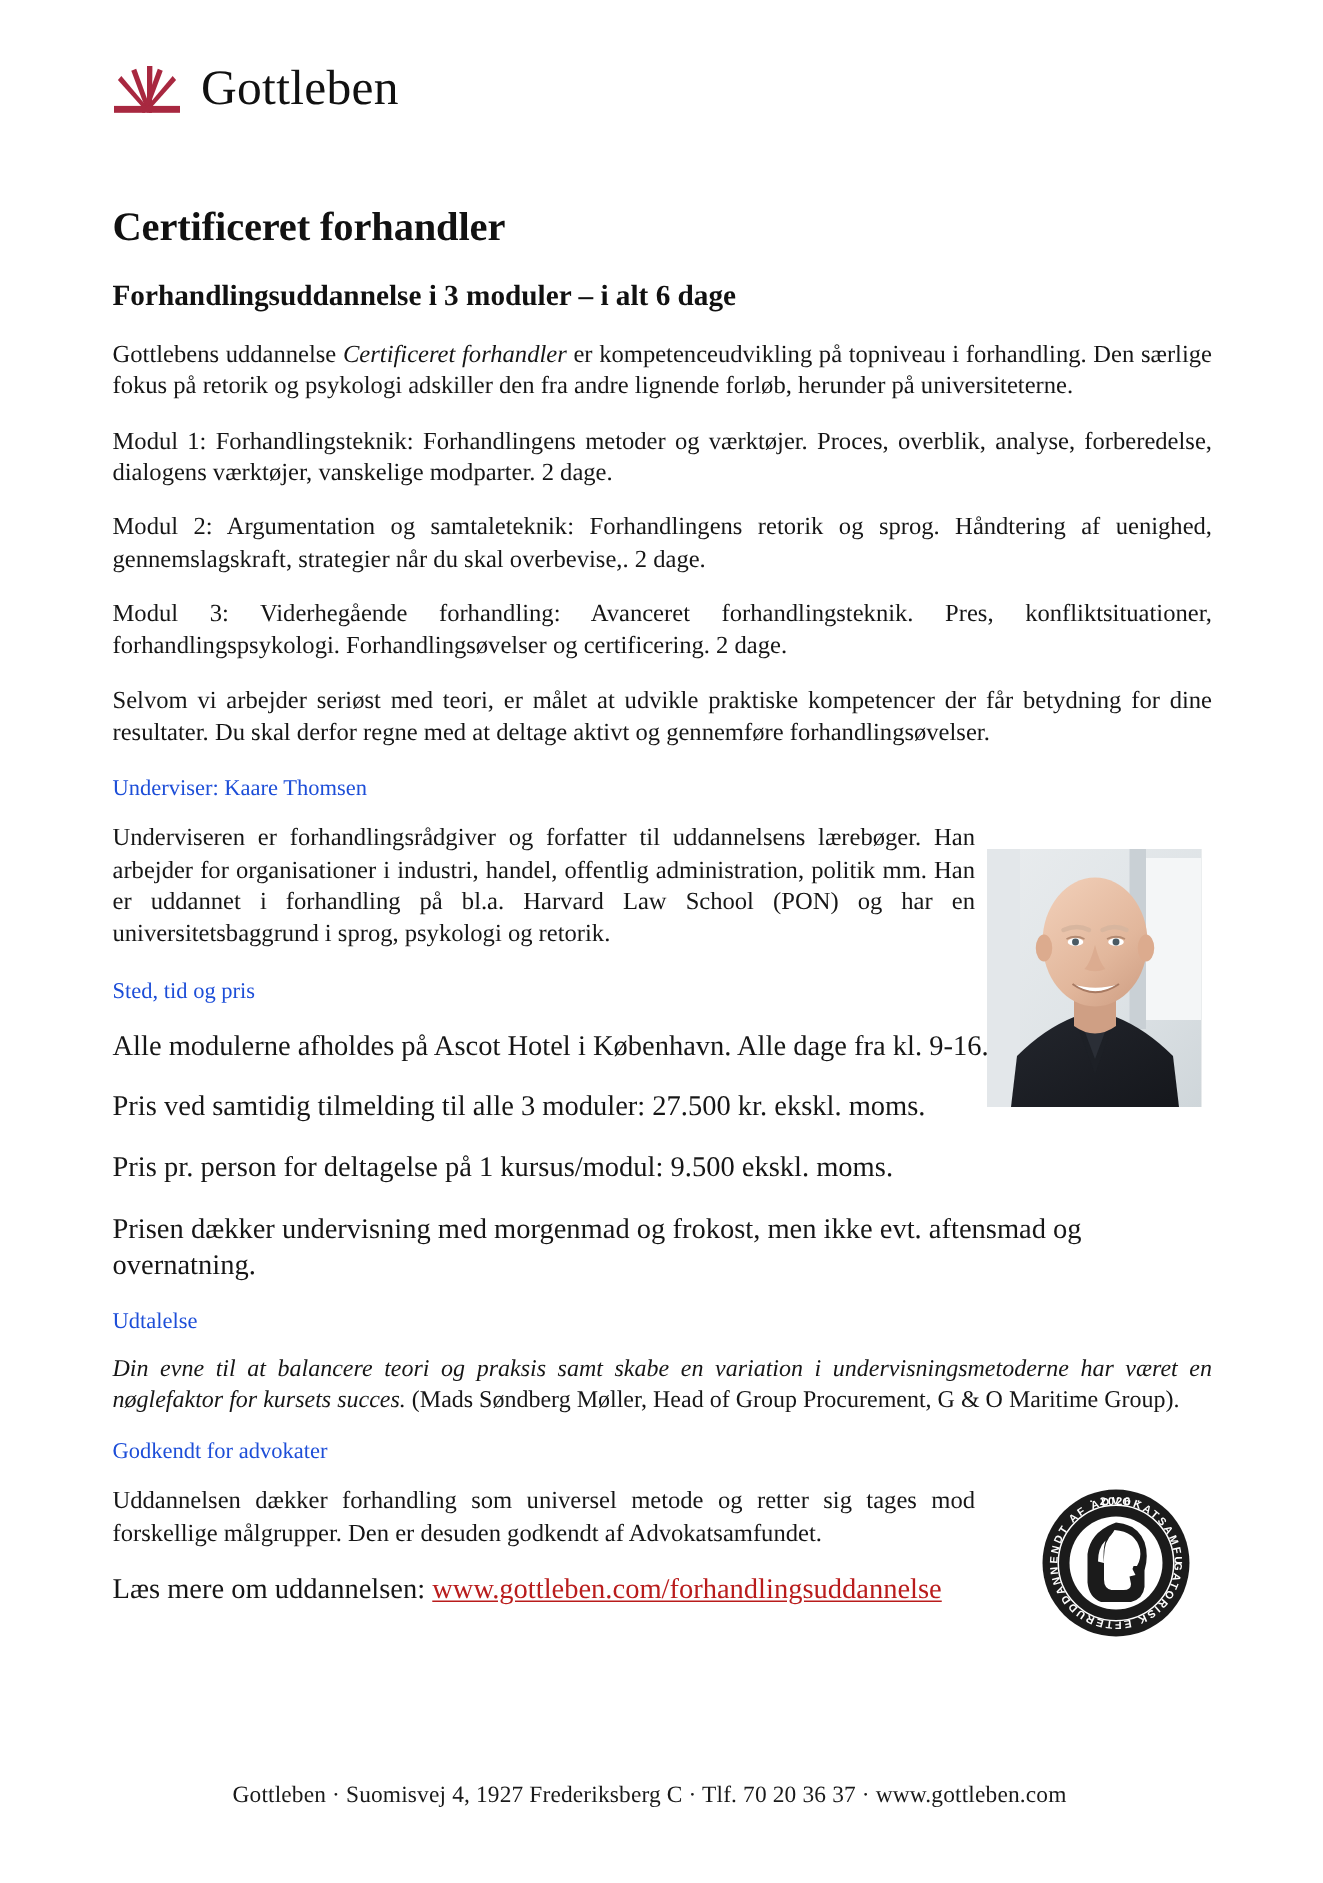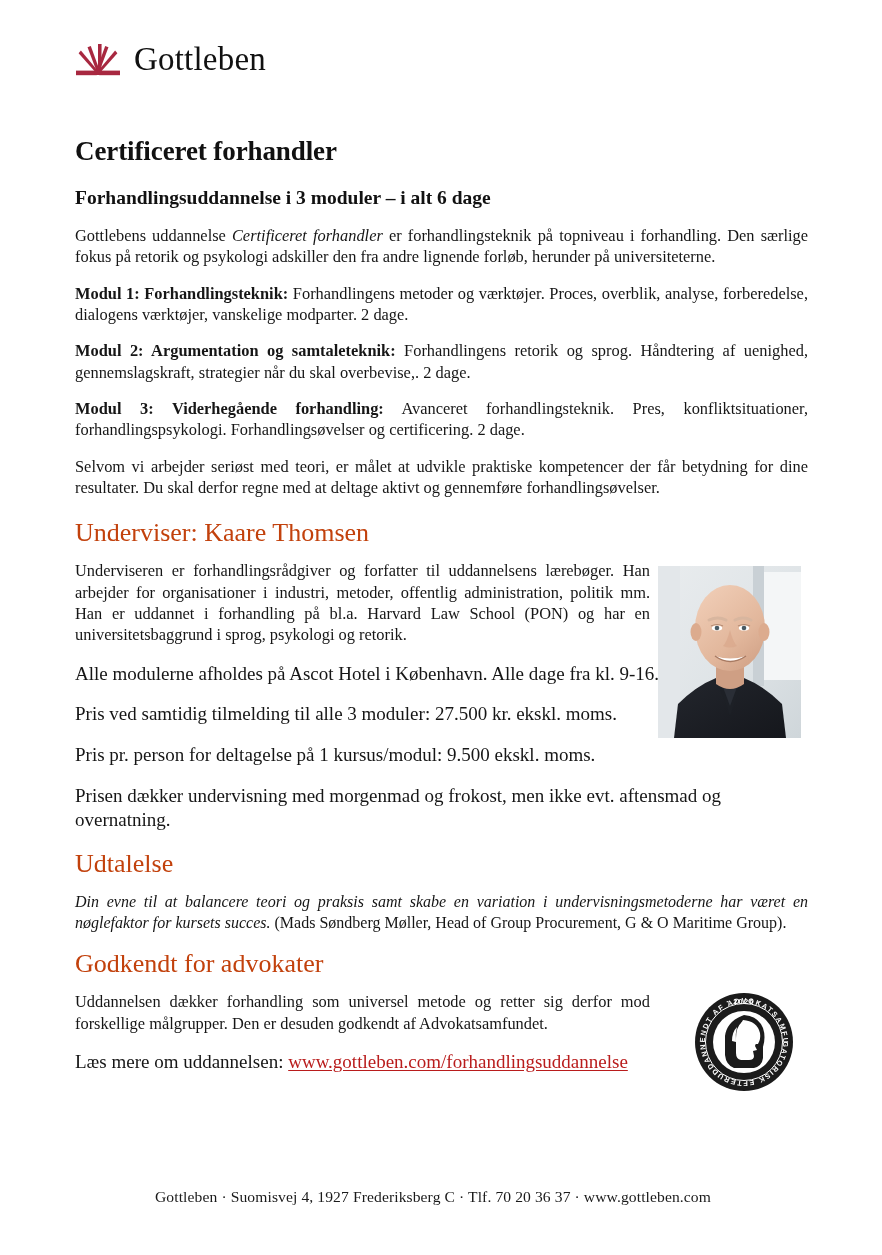--- a/index.html
+++ b/index.html
@@ -71,27 +71,27 @@
     text-align: justify;
     color: #161616;
   }
   p.body.narrow {
     width: 575px;
   }
   p.body.last {
     margin-bottom: 18px;
   }
   .it { font-style: italic; }
-  .bd { font-weight: bold; }
+  .bd { font-weight: normal; }
 
   h3.section-head {
-    font-size: 26px;
+    font-size: 15px;
     font-weight: normal;
     margin: 20px 0 12px 0;
-    color: #c2410c;
+    color: #1d4ed8;
   }
   h3.section-head.tight { margin-top: 16px; }
 
   p.line {
     font-size: 19px;
     line-height: 1.30;
     margin: 16px 0 14px 0;
     color: #161616;
   }
   p.quote {
@@ -162,48 +162,49 @@
     </span>
     <span class="logo-text">Gottleben</span>
   </div>
 
   <div class="content">
 
     <h1 class="doc-title">Certificeret forhandler</h1>
 
     <h2 class="doc-subtitle">Forhandlingsuddannelse i 3 moduler – i alt 6 dage</h2>
 
-    <p class="body"><span>Gottlebens uddannelse </span><span class="it">Certificeret forhandler</span><span> er forhandlingsteknik på topniveau i forhandling. Den særlige fokus på retorik og psykologi adskiller den fra andre lignende forløb, herunder på universiteterne.</span></p>
+    <p class="body"><span>Gottlebens uddannelse </span><span class="it">Certificeret forhandler</span><span> er kompetenceudvikling på topniveau i forhandling. Den særlige fokus på retorik og psykologi adskiller den fra andre lignende forløb, herunder på universiteterne.</span></p>
 
 
     <p class="body"><span class="bd">Modul 1: Forhandlingsteknik:</span><span> Forhandlingens metoder og værktøjer. Proces, overblik, analyse, forberedelse, dialogens værktøjer, vanskelige modparter. 2 dage.</span></p>
 
     <p class="body"><span class="bd">Modul 2: Argumentation og samtaleteknik:</span><span> Forhandlingens retorik og sprog. Håndtering af uenighed, gennemslagskraft, strategier når du skal overbevise,. 2 dage.</span></p>
 
     <p class="body"><span class="bd">Modul 3: Viderhegående forhandling:</span><span> Avanceret forhandlingsteknik. Pres, konfliktsituationer, forhandlingspsykologi. Forhandlingsøvelser og certificering. 2 dage.</span></p>
 
     <p class="body last">Selvom vi arbejder seriøst med teori, er målet at udvikle praktiske kompetencer der får betydning for dine resultater. Du skal derfor regne med at deltage aktivt og gennemføre forhandlingsøvelser.</p>
 
     <h3 class="section-head">Underviser: Kaare Thomsen</h3>
 
-    <p class="body narrow">Underviseren er forhandlingsrådgiver og forfatter til uddannelsens lærebøger. Han arbejder for organisationer i industri, metoder, offentlig administration, politik mm. Han er uddannet i forhandling på bl.a. Harvard Law School (PON) og har en universitetsbaggrund i sprog, psykologi og retorik.</p>
-
+    <p class="body narrow">Underviseren er forhandlingsrådgiver og forfatter til uddannelsens lærebøger. Han arbejder for organisationer i industri, handel, offentlig administration, politik mm. Han er uddannet i forhandling på bl.a. Harvard Law School (PON) og har en universitetsbaggrund i sprog, psykologi og retorik.</p>
+
+    <h3 class="section-head">Sted, tid og pris</h3>
 
     <p class="line">Alle modulerne afholdes på Ascot Hotel i København. Alle dage fra kl. 9-16.</p>
     <p class="line">Pris ved samtidig tilmelding til alle 3 moduler: 27.500 kr. ekskl. moms.</p>
     <p class="line">Pris pr. person for deltagelse på 1 kursus/modul: 9.500 ekskl. moms.</p>
     <p class="line">Prisen dækker undervisning med morgenmad og frokost, men ikke evt. aftensmad og overnatning.</p>
 
     <h3 class="section-head tight">Udtalelse</h3>
 
     <p class="quote"><span class="it">Din evne til at balancere teori og praksis samt skabe en variation i undervisningsmetoderne har været en nøglefaktor for kursets succes.</span><span> (Mads Søndberg Møller, Head of Group Procurement, G &amp; O Maritime Group).</span></p>
 
     <h3 class="section-head tight">Godkendt for advokater</h3>
 
-    <p class="body narrow">Uddannelsen dækker forhandling som universel metode og retter sig derfor mod forskellige målgrupper. Den er desuden godkendt af Advokatsamfundet.</p>
+    <p class="body narrow">Uddannelsen dækker forhandling som universel metode og retter sig tages mod forskellige målgrupper. Den er desuden godkendt af Advokatsamfundet.</p>
 
     <p class="line"><span>Læs mere om uddannelsen: </span><a class="link" href="#">www.gottleben.com/forhandlingsuddannelse</a></p>
 
   </div>
 
   <div class="portrait">
     <svg viewBox="0 0 143 172" xmlns="http://www.w3.org/2000/svg">
       <defs>
         <linearGradient id="bgwall" x1="0" y1="0" x2="1" y2="1">
           <stop offset="0%" stop-color="#e9ecee"></stop>

